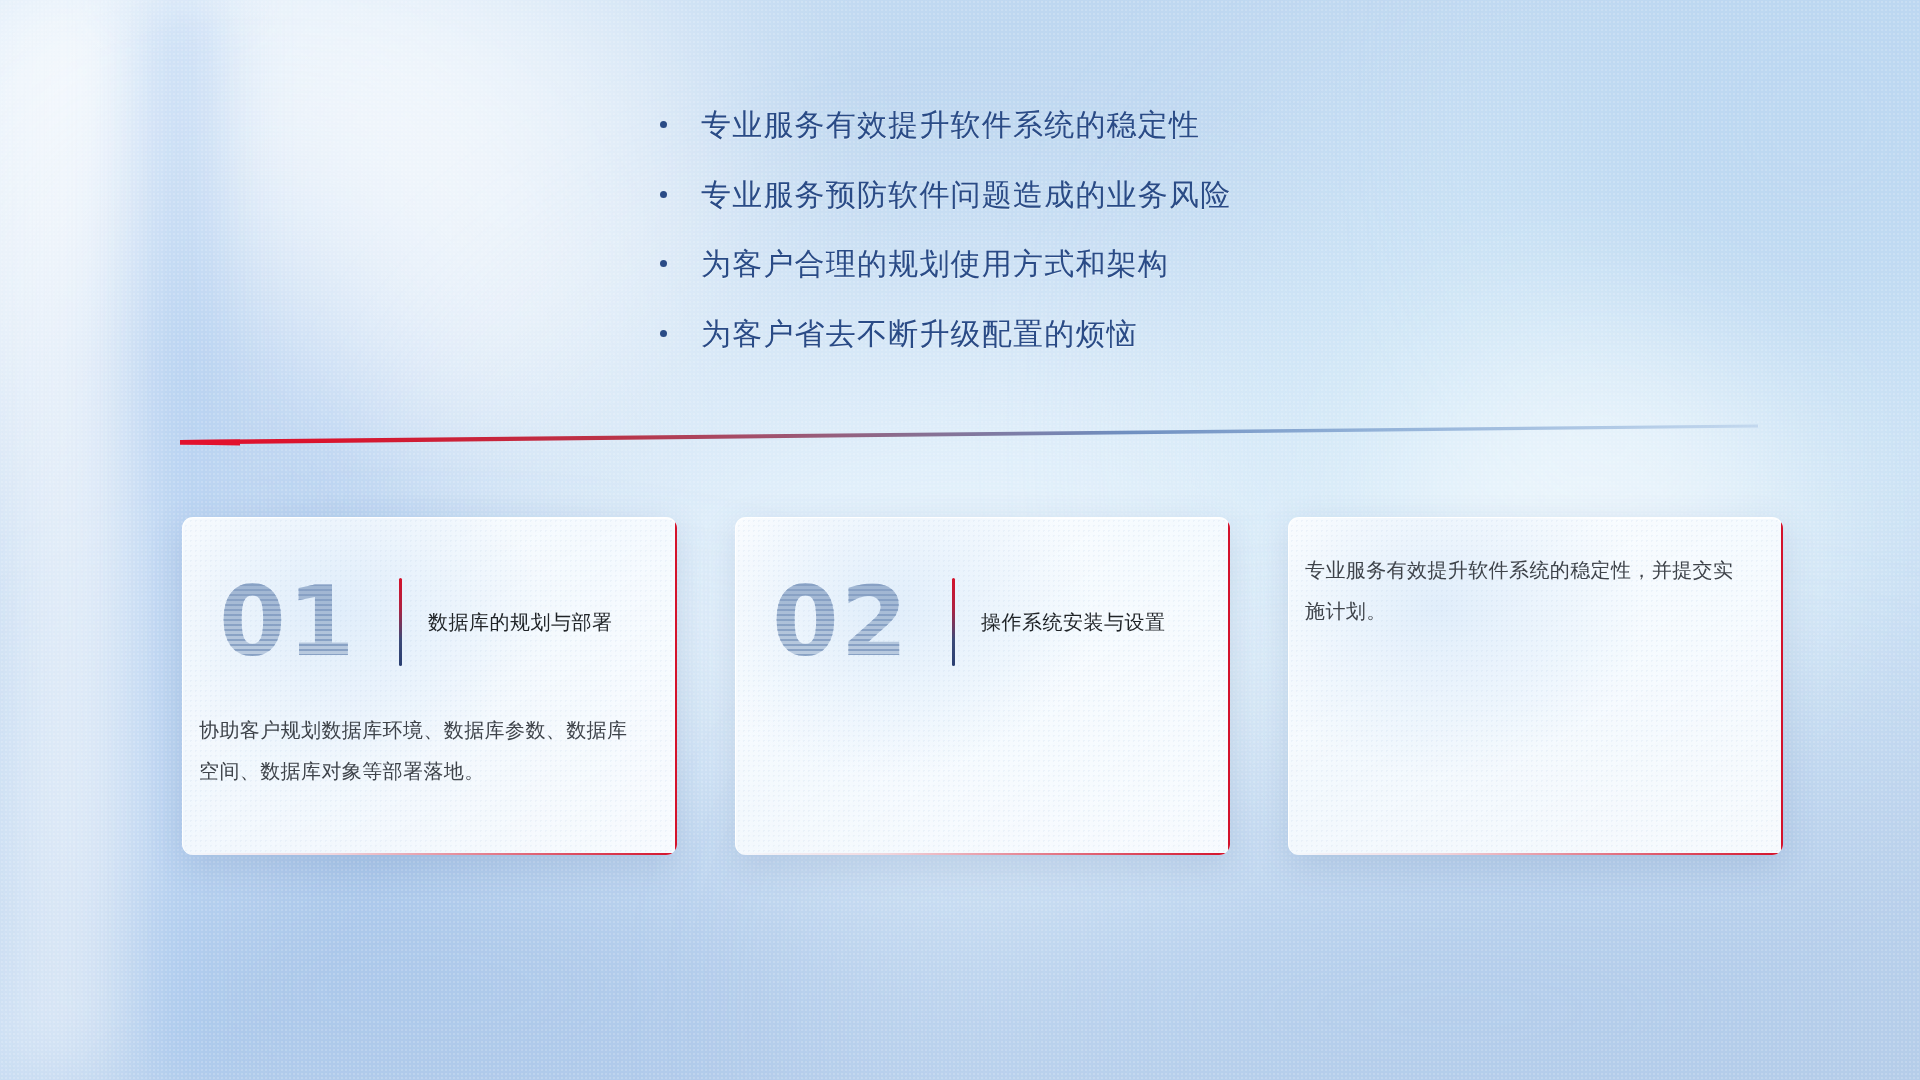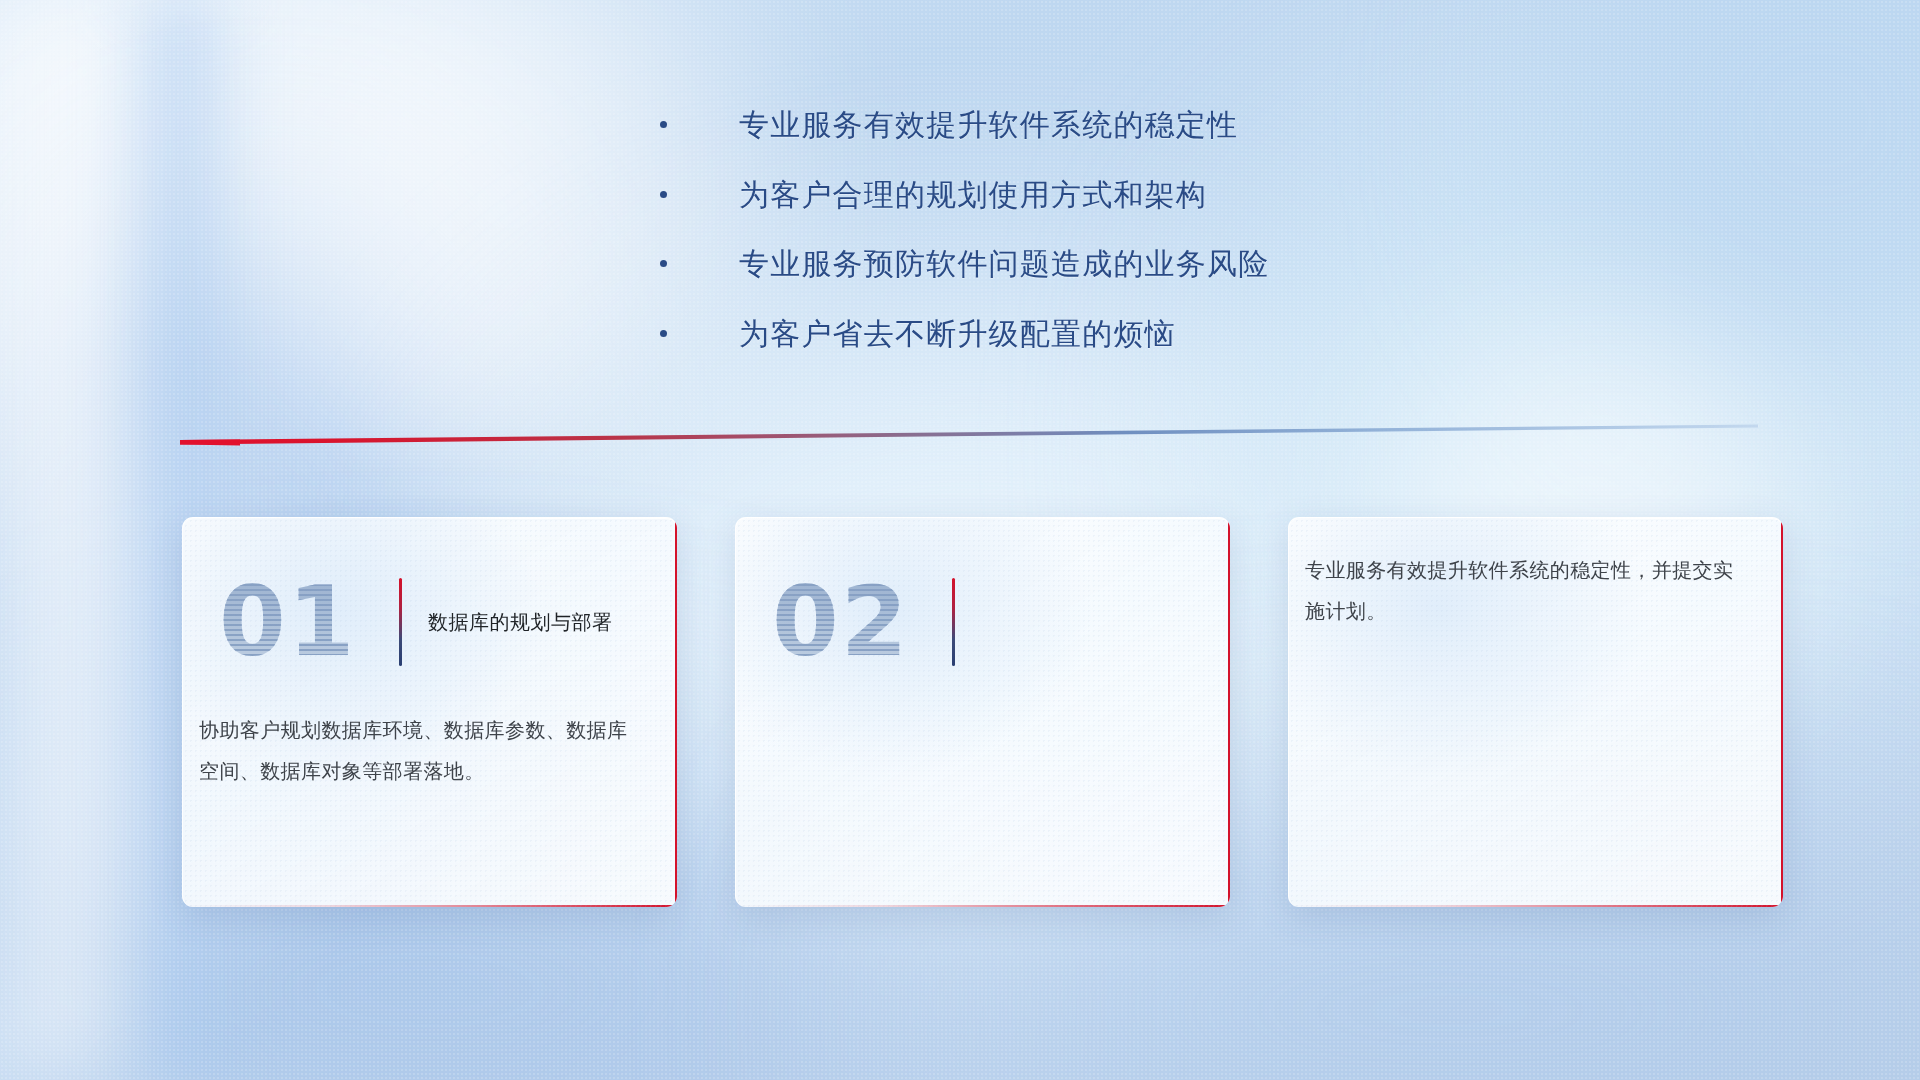--- a/index.html
+++ b/index.html
@@ -48,39 +48,38 @@
   
   #bullets{
     position:absolute; left:660px; top:108px; z-index:3;
   }
   .bullet{
     display:flex; align-items:flex-start;
     color:#2a4b86; font-size:30px; line-height:1.15;
     margin-bottom:35px; letter-spacing:1.2px;
     font-weight:500;
     text-shadow:0 1px 0 rgba(255,255,255,.35);
-    gap:38px;
   }
   .bullet:last-child{ margin-bottom:8px; }
   .bullet .dot{
     width:7px; height:7px; border-radius:50%;
     background:#2a4b86; margin:13px 34px 0 0; flex:0 0 auto;
   }
 
   
   #divider{ position:absolute; left:180px; top:424px; width:1578px; height:26px; z-index:3; }
 
   
   #cards{
     position:absolute; left:182px; top:517px; z-index:3;
     display:flex; gap:58px;
   }
   .card{
     position:relative;
-    width:495px; height:390px;
+    width:495px; height:338px;
     border-radius:11px;
     background:
       linear-gradient(150deg, rgba(255,255,255,.93) 0%, rgba(247,251,254,.90) 45%, rgba(250,252,254,.95) 100%);
     box-shadow:0 10px 34px rgba(60,95,150,.16), 0 1px 0 rgba(255,255,255,.9) inset;
     overflow:hidden;
     border-top:1px solid rgba(255,255,255,.9);
     border-left:1px solid rgba(255,255,255,.8);
   }
   .card::after{
     content:"";
@@ -168,25 +167,25 @@
   <div class="dots"></div>
 </div>
 
 <div id="bullets">
   <div class="bullet">
     <span class="dot"></span>
     <span>专业服务有效提升软件系统的稳定性</span>
   </div>
   <div class="bullet">
     <span class="dot"></span>
+    <span>专业服务预防软件问题造成的业务风险</span>
+  </div>
+  <div class="bullet">
+    <span class="dot"></span>
     <span>为客户合理的规划使用方式和架构</span>
-  </div>
-  <div class="bullet">
-    <span class="dot"></span>
-    <span>专业服务预防软件问题造成的业务风险</span>
   </div>
   <div class="bullet">
     <span class="dot"></span>
     <span>为客户省去不断升级配置的烦恼</span>
   </div>
 </div>
 
 <div id="divider">
   <svg width="1578" height="26" viewBox="0 0 1578 26" preserveAspectRatio="none">
     <defs>
@@ -217,20 +216,21 @@
     </div>
     <div class="card-body">协助客户规划数据库环境、数据库参数、数据库空间、数据库对象等部署落地。</div>
   </div>
 
   <div class="card">
     <div class="card-glow"></div>
     <div class="card-dots"></div>
     <div class="card-head">
       <span class="num">02</span>
       <span class="vbar"></span>
+      <span class="card-title">操作系统安装与设置</span>
     </div>
   </div>
 
   <div class="card">
     <div class="card-glow"></div>
     <div class="card-dots"></div>
     <div class="card-body">专业服务有效提升软件系统的稳定性，并提交实施计划。</div>
   </div>
 
 </div>

